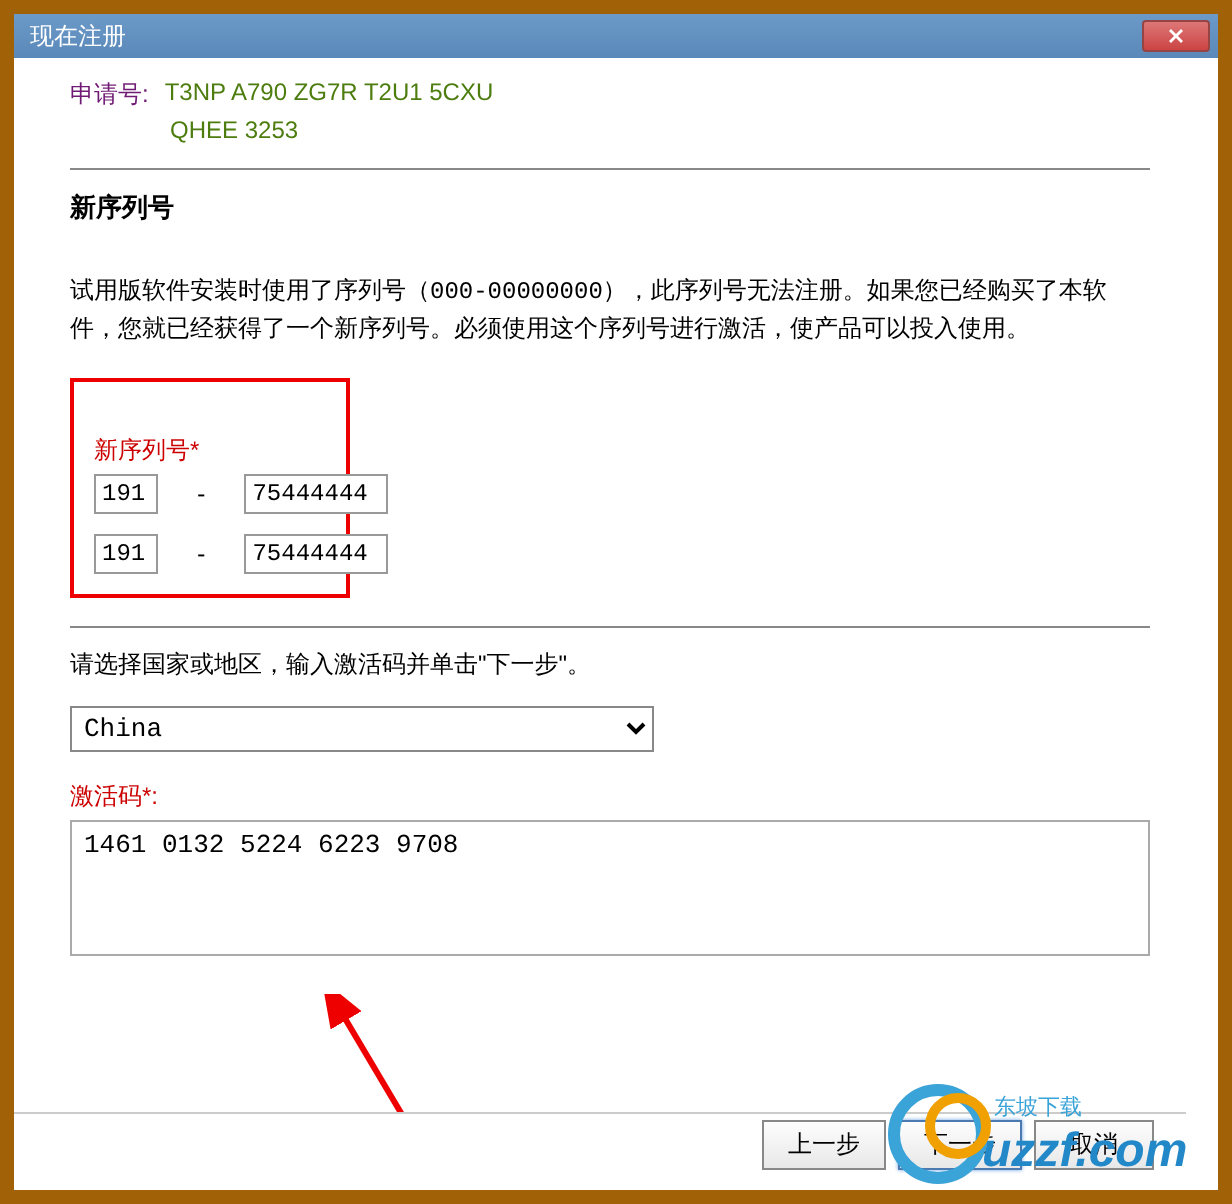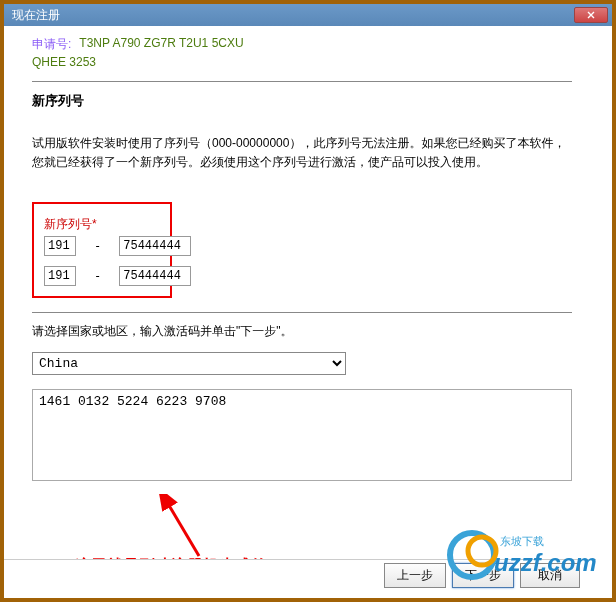--- a/index.html
+++ b/index.html
@@ -1,49 +1,49 @@
 <!DOCTYPE html>
 <html><head>
 <meta charset="utf-8">
 <style>
 * { box-sizing: border-box; margin: 0; padding: 0; }
 body { font-family: "Microsoft YaHei", SimSun, sans-serif; font-size: 12px; background: #fff; }
-.window { width: 616px; height: 602px; border: 4px solid #a16207; background: #fff; position: relative; }
+.window { width: 616px; height: 602px; border: 7px solid #a16207; background: #fff; position: relative; }
 .titlebar { height: 22px; background: linear-gradient(#6b99c8, #5a88b8); display: flex; align-items: center; justify-content: space-between; padding: 0 4px 0 8px; color: #fff; font-size: 12px; }
 .titlebar-title { color: #fff; }
 .close-btn { width: 34px; height: 16px; background: linear-gradient(#d77, #c44); border: 1px solid #944; color: #fff; display: flex; align-items: center; justify-content: center; font-size: 10px; cursor: pointer; border-radius: 2px; }
 .content { padding: 10px 12px 50px 28px; height: calc(100% - 22px); overflow-y: auto; position: relative; }
 .content::-webkit-scrollbar { width: 16px; }
 .content::-webkit-scrollbar-track { background: #f0f0f0; border-left: 1px solid #ccc; }
 .content::-webkit-scrollbar-thumb { background: #c8c8c8; border: 1px solid #999; }
 .req-row { display: flex; margin-bottom: 2px; }
-.req-label { color: #8b5cf6; margin-right: 8px; }
+.req-label { color: #701a75; margin-right: 8px; }
 .req-code { color: #4d7c0f; font-family: Arial, sans-serif; }
-.req-code-2 { }
+.req-code-2 { margin-left: 50px; }
 hr.sep { border: none; border-top: 1px solid #888; margin: 12px 0 10px 0; width: 540px; }
 .section-title { font-weight: bold; font-size: 13px; margin-bottom: 10px; }
-.desc { line-height: 1.6; margin-bottom: 30px; width: 540px; }
-.red-box { border: 2px solid #e00; padding: 12px 10px 10px 10px; width: 140px; margin-bottom: 14px; }
+.desc { line-height: 1.6; margin-bottom: 14px; width: 540px; font-family: Liberation Mono, monospace; }
+.red-box { border: 2px solid #e00; padding: 26px 10px 10px 10px; width: 140px; margin-bottom: 14px; }
 .field-label { color: #c00; font-size: 12px; margin-bottom: 3px; }
 .field-label .ast { color: #c00; }
 .serial-inputs { display: flex; gap: 18px; margin-bottom: 10px; }
 .serial-inputs:last-child { margin-bottom: 0; }
 .serial-inputs input { font-family: "Courier New", monospace; font-size: 12px; border: 1px solid #999; padding: 2px 3px; background: #fff; }
 .serial-short { width: 32px; }
 .serial-dash { align-self: center; font-family: monospace; }
 .serial-long { width: 72px; }
 .activate-desc { margin: 4px 0 12px 0; }
-.country-select { width: 314px; font-family: "Courier New", monospace; font-size: 13px; padding: 2px; border: 1px solid #888; background: #fff; }
-.activation-code { width: 540px; height: 92px; border: 1px solid #aaa; padding: 4px 6px; font-family: "Courier New", monospace; font-size: 13px; resize: none; background: #fff; }
+.country-select { width: 292px; font-family: "Courier New", monospace; font-size: 13px; padding: 2px; border: 1px solid #888; background: #fff; }
+.activation-code { width: 540px; height: 68px; border: 1px solid #aaa; padding: 4px 6px; font-family: "Courier New", monospace; font-size: 13px; resize: none; background: #fff; }
 .arrow-svg { position: absolute; left: 155px; top: 468px; pointer-events: none; }
 .annotation { position: absolute; left: 71px; top: 530px; color: #e00; font-weight: bold; font-size: 16px; font-family: SimHei, "Microsoft YaHei", sans-serif; }
 .button-bar { position: absolute; bottom: 7px; left: 0; right: 16px; height: 32px; border-top: 1px solid #ccc; display: flex; align-items: center; justify-content: flex-end; gap: 6px; padding-right: 16px; background: #fff; }
 .btn { min-width: 60px; padding: 3px 12px; font-size: 12px; border: 1px solid #888; background: linear-gradient(#fdfdfd, #e8e8e8); cursor: pointer; font-family: inherit; }
 .btn.default { border: 1px solid #4a7ab0; box-shadow: 0 0 2px #6aa0e0; }
-.watermark { position: absolute; right: 0; bottom: 15px; pointer-events: none; }
+.watermark { position: absolute; right: 0; bottom: 0; pointer-events: none; }
 .watermark svg { display: block; }
 </style>
 </head>
 <body>
 
 <div class="window">
   <div class="titlebar">
     <span class="titlebar-title">现在注册</span>
     <div class="close-btn">
       <svg width="8" height="8" viewBox="0 0 8 8">
@@ -81,20 +81,21 @@
 
     <hr class="sep">
 
     <div class="activate-desc">请选择国家或地区，输入激活码并单击"下一步"。</div>
 
     <select class="country-select">
       <option>China</option>
     </select>
 
     <br><br>
+    <div class="field-label"><span>激活码</span><span class="ast">*</span>:</div>
     <textarea class="activation-code" style="">1461 0132 5224 6223 9708</textarea>
 
     <svg class="arrow-svg" width="50" height="70" viewBox="0 0 50 70">
       <defs>
           <marker id="ah" markerWidth="10" markerHeight="10" refX="2" refY="3" orient="auto">
             <path d="M0,0 L0,6 L8,3 z" fill="#e00"></path>
           </marker>
         </defs>
       <line x1="40" y1="62" x2="8" y2="8" stroke="#e00" stroke-width="3" marker-end="url(#ah)"></line>
     </svg>

